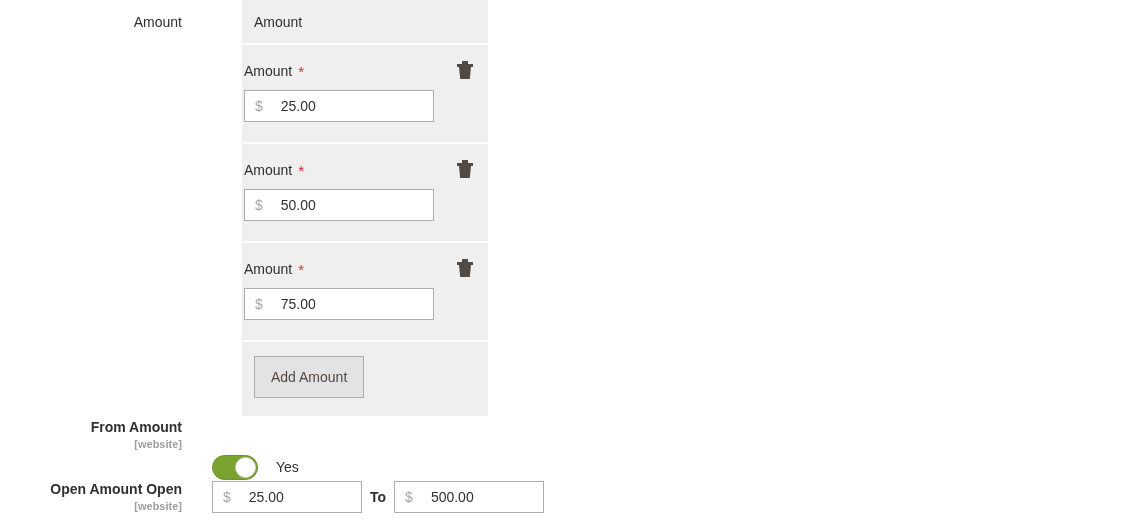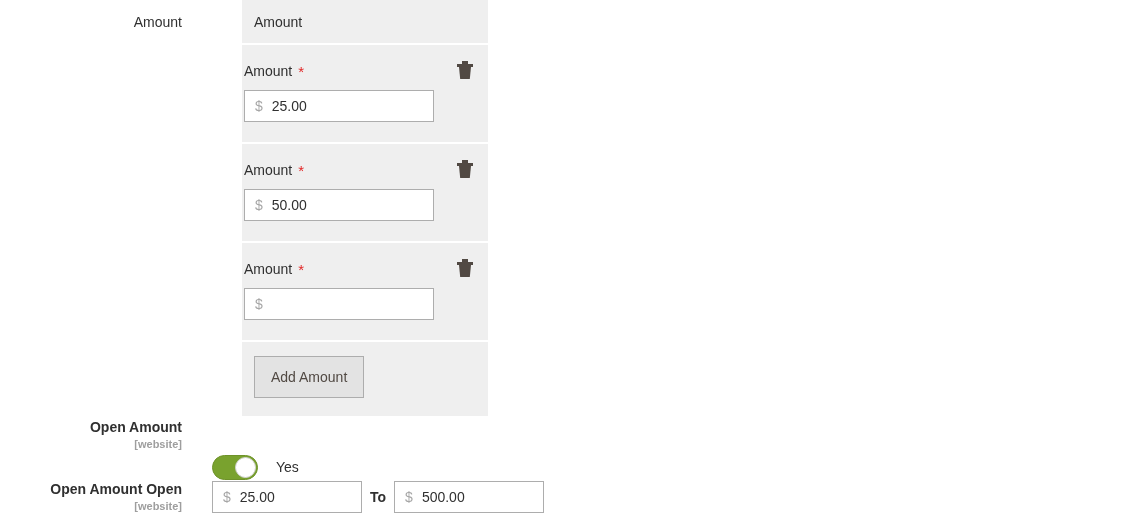--- a/index.html
+++ b/index.html
@@ -115,21 +115,21 @@
   .currency-input input {
     border: 0;
     outline: 0;
     background: transparent;
     font-family: "Liberation Sans", sans-serif;
     font-size: 14px;
     color: #303030;
     height: 30px;
     width: 100%;
     padding: 0;
-    margin: 3px;
+    margin: 12px;
   }
 
   
   .delete-btn {
     position: absolute;
     right: 12px;
     top: 14px;
     width: 22px;
     height: 22px;
     background: none;
@@ -255,39 +255,40 @@
         </svg>
       </button>
     </div>
 
     <div class="amount-record">
       <div class="record-label">
         <span>Amount</span><span class="required-star">*</span>
       </div>
       <div class="currency-input">
         <span class="currency-symbol">$</span>
+        <input type="text" value="75.00" style="">
       </div>
       <button class="delete-btn">
         <svg width="22" height="22" viewBox="0 0 22 22">
           <rect x="8" y="2" width="6" height="3" fill="#514943"></rect>
           <rect x="3" y="5" width="16" height="3" fill="#514943"></rect>
           <path d="M5 8 h12 l-1.2 12 h-9.6 z" fill="#514943"></path>
         </svg>
       </button>
     </div>
 
     <div class="panel-footer">
       <button class="add-btn">Add Amount</button>
     </div>
 
   </div>
 
   <div class="field-row" style="left:0px; top:419px;">
     <div class="field-label">
-      <span class="label-text">Open Amount</span>
+      <span class="label-text">From Amount</span>
       <span class="scope-text">[website]</span>
     </div>
     <div class="toggle-wrap">
       <div class="toggle">
         <span class="knob"></span>
       </div>
       <span class="toggle-text">Yes</span>
     </div>
   </div>
 

